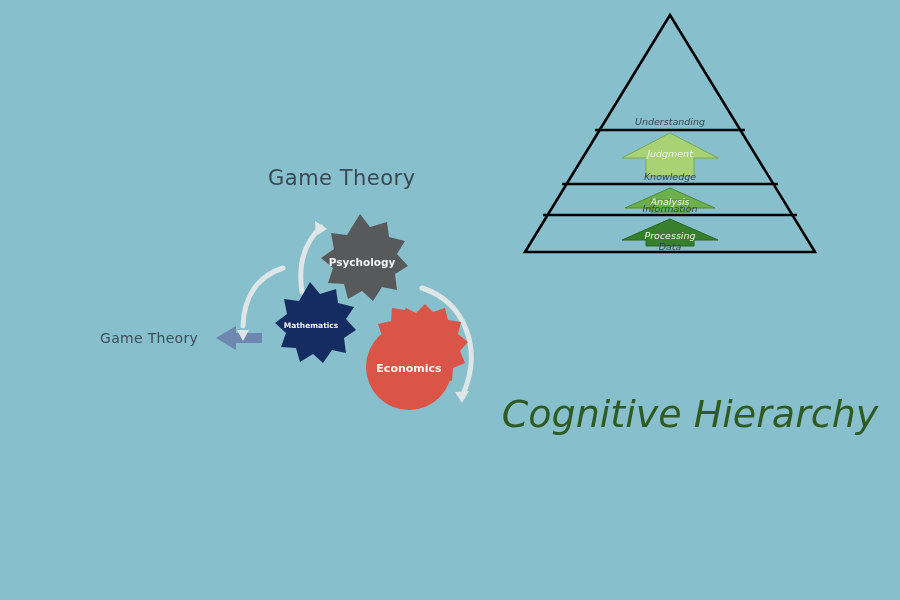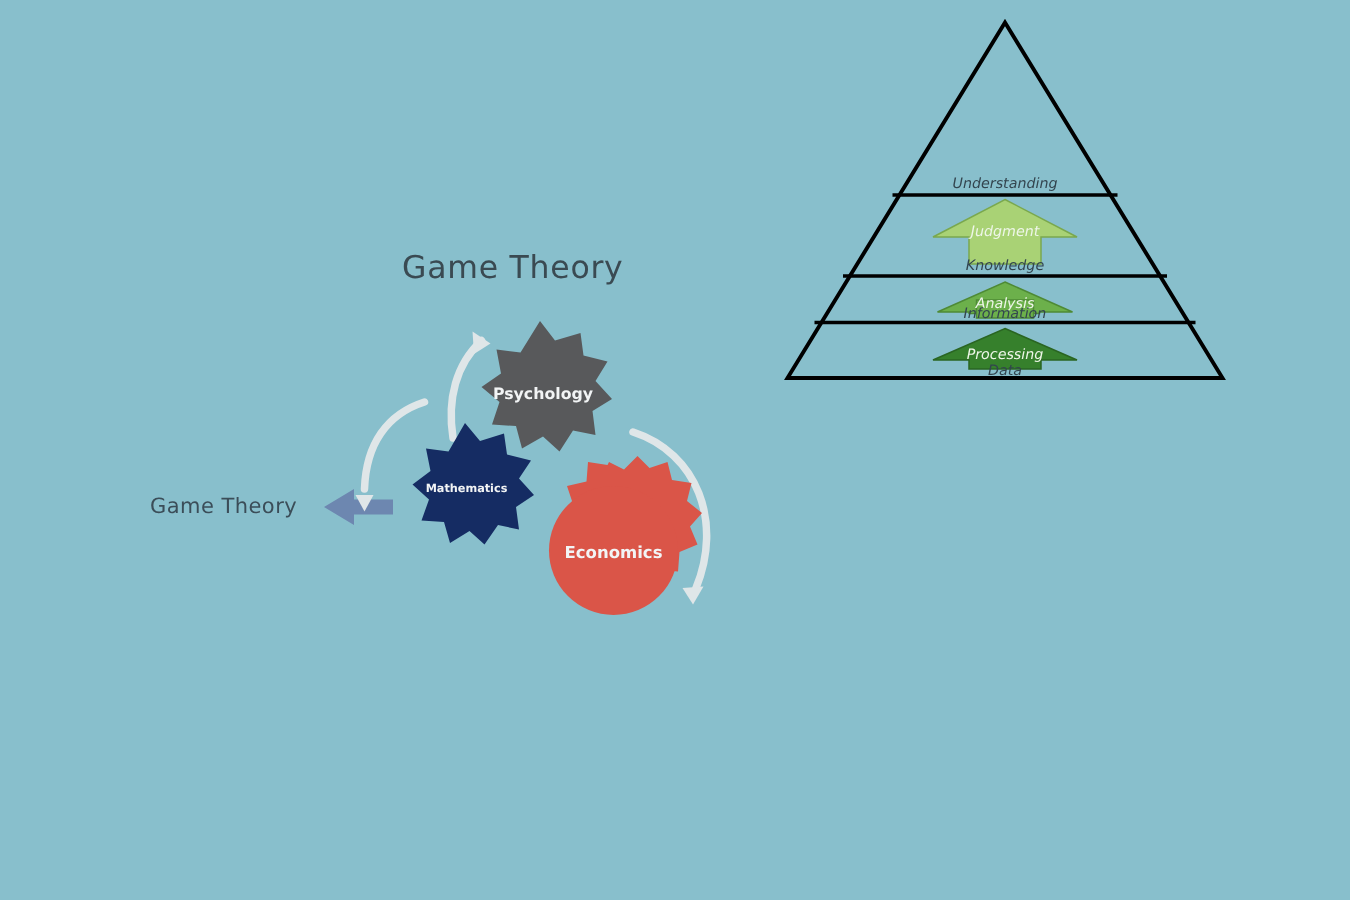--- a/index.html
+++ b/index.html
@@ -137,15 +137,16 @@
         <text class="py-tier-label" x="200" y="212">Information</text>
       </g>
 
       <g>
         <path d="M200,219 L248,240 L224,240 L224,246 L176,246 L176,240 L152,240 Z" fill="#36802c" stroke="#2a6522" stroke-width="1"></path>
         <text class="py-arrow-label" x="200" y="239">Processing</text>
         <text class="py-tier-label" x="200" y="250">Data</text>
       </g>
     </svg>
 
+    <div id="py-title">Cognitive Hierarchy</div>
   </div>
 
 </div>
 
 </body></html>

